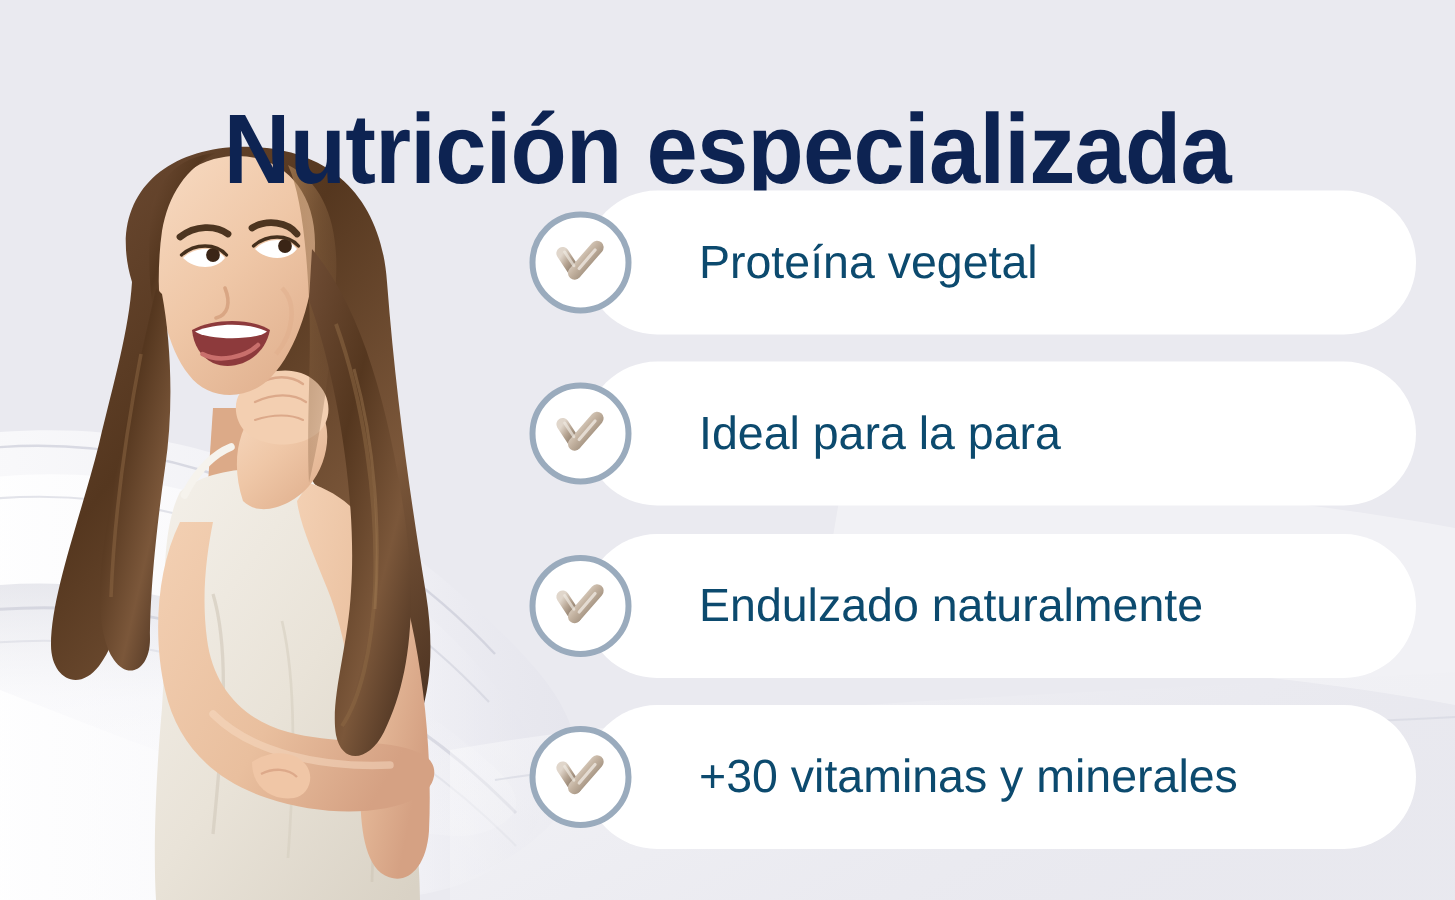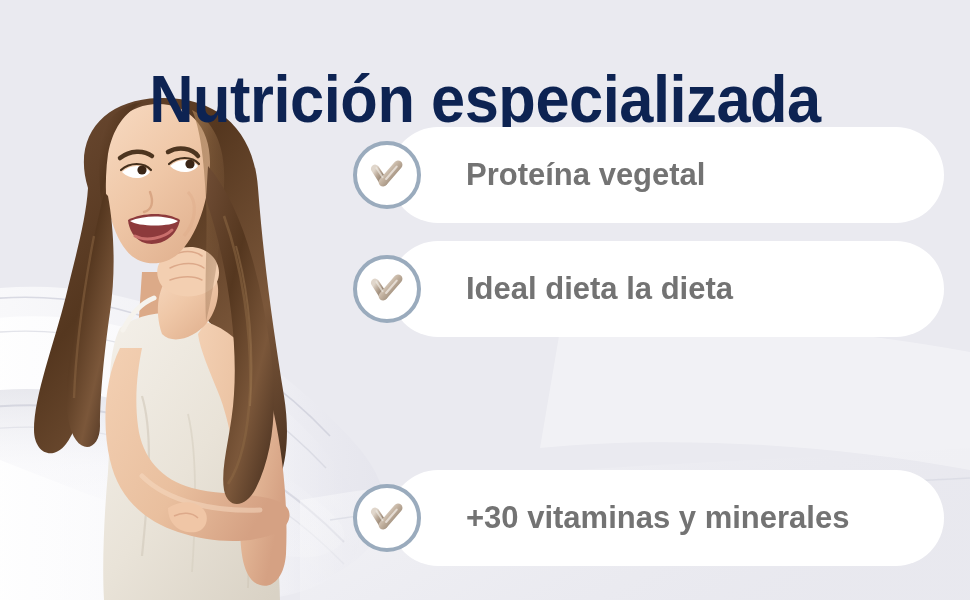--- a/index.html
+++ b/index.html
@@ -107,22 +107,22 @@
     display: block;
   }
 
   .feature-label {
     position: absolute;
     left: 113px;
     top: 0;
     height: 96px;
     line-height: 96px;
     font-size: 31px;
-    color: #737373;
-    font-weight: 700;
+    color: #0c4a6e;
+    font-weight: 400;
     white-space: nowrap;
     z-index: 2;
   }
 </style>
 </head>
 <body>
 
 <div id="banner">
 
   <svg class="bg-waves" viewBox="0 0 970 600" preserveAspectRatio="none">
@@ -321,23 +321,35 @@
     <div class="feature-row r1">
       <div class="feature-pill"></div>
       <div class="feature-badge">
         <svg viewBox="0 0 68 68">
           <path d="M20.5,27 L30,41.5" stroke="url(#ck0a)" stroke-width="9.5" stroke-linecap="round" fill="none"></path>
           <path d="M29.5,42 L46.5,22.5" stroke="url(#ck0b)" stroke-width="10" stroke-linecap="round" fill="none"></path>
           <path d="M22,26 L29,36.5" stroke="#f1ece5" stroke-width="2.2" stroke-linecap="round" fill="none" opacity="0.65"></path>
           <path d="M33,38.5 L45,24.5" stroke="#f5f0ea" stroke-width="2.4" stroke-linecap="round" fill="none" opacity="0.7"></path>
         </svg>
       </div>
-      <div class="feature-label">Ideal dieta la dieta</div>
+      <div class="feature-label">Ideal para la para</div>
     </div>
 
+    <div class="feature-row r2">
+      <div class="feature-pill"></div>
+      <div class="feature-badge">
+        <svg viewBox="0 0 68 68">
+          <path d="M20.5,27 L30,41.5" stroke="url(#ck0a)" stroke-width="9.5" stroke-linecap="round" fill="none"></path>
+          <path d="M29.5,42 L46.5,22.5" stroke="url(#ck0b)" stroke-width="10" stroke-linecap="round" fill="none"></path>
+          <path d="M22,26 L29,36.5" stroke="#f1ece5" stroke-width="2.2" stroke-linecap="round" fill="none" opacity="0.65"></path>
+          <path d="M33,38.5 L45,24.5" stroke="#f5f0ea" stroke-width="2.4" stroke-linecap="round" fill="none" opacity="0.7"></path>
+        </svg>
+      </div>
+      <div class="feature-label">Endulzado naturalmente</div>
+    </div>
 
     <div class="feature-row r3">
       <div class="feature-pill"></div>
       <div class="feature-badge">
         <svg viewBox="0 0 68 68">
           <path d="M20.5,27 L30,41.5" stroke="url(#ck0a)" stroke-width="9.5" stroke-linecap="round" fill="none"></path>
           <path d="M29.5,42 L46.5,22.5" stroke="url(#ck0b)" stroke-width="10" stroke-linecap="round" fill="none"></path>
           <path d="M22,26 L29,36.5" stroke="#f1ece5" stroke-width="2.2" stroke-linecap="round" fill="none" opacity="0.65"></path>
           <path d="M33,38.5 L45,24.5" stroke="#f5f0ea" stroke-width="2.4" stroke-linecap="round" fill="none" opacity="0.7"></path>
         </svg>

